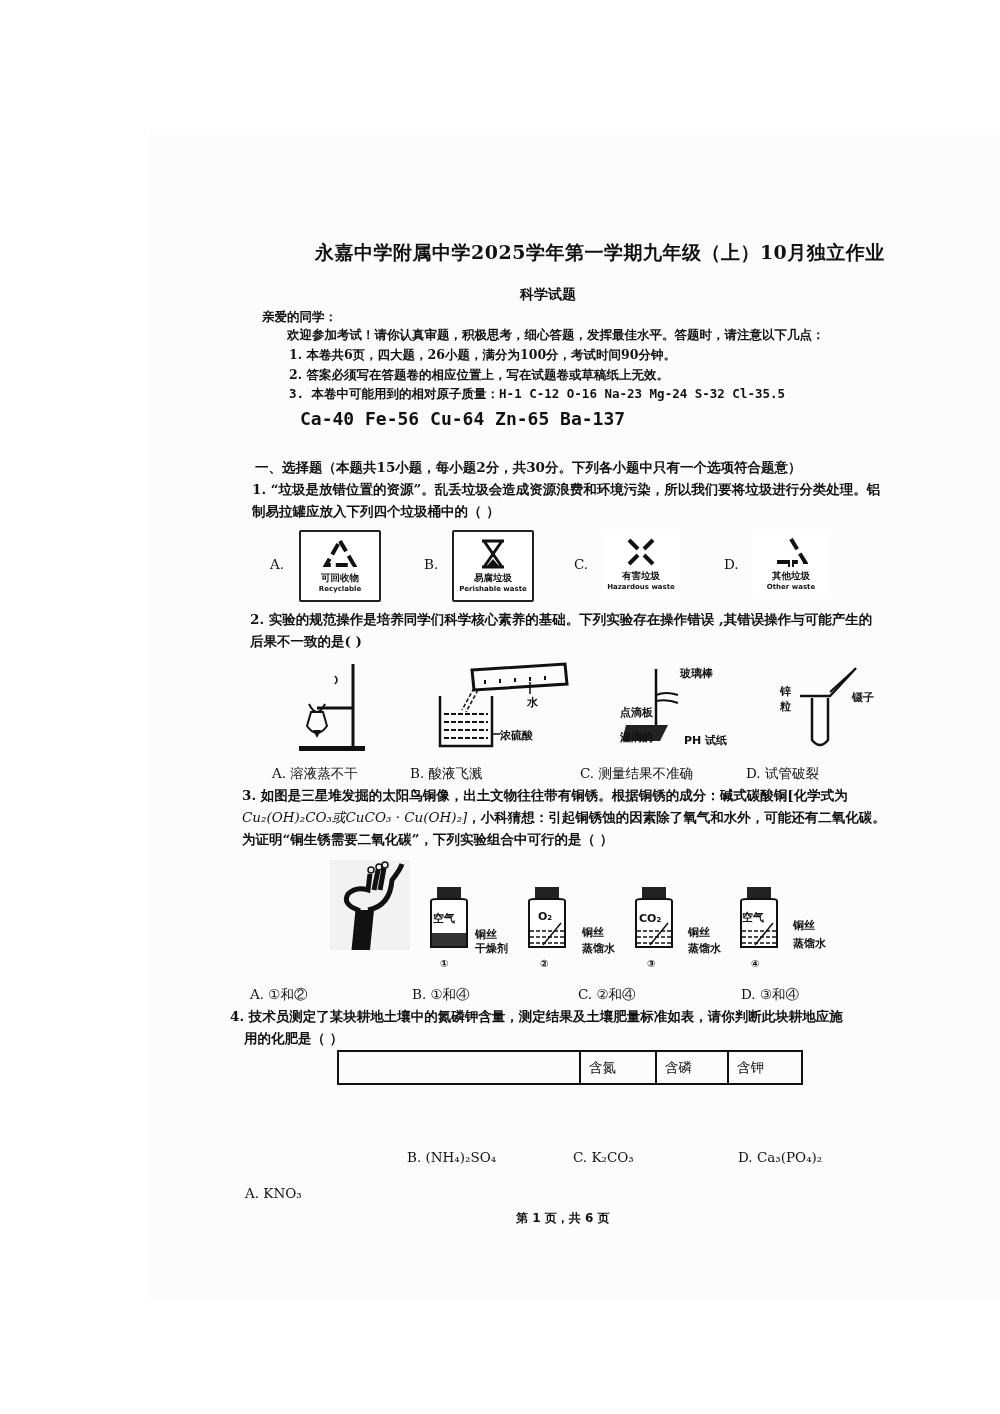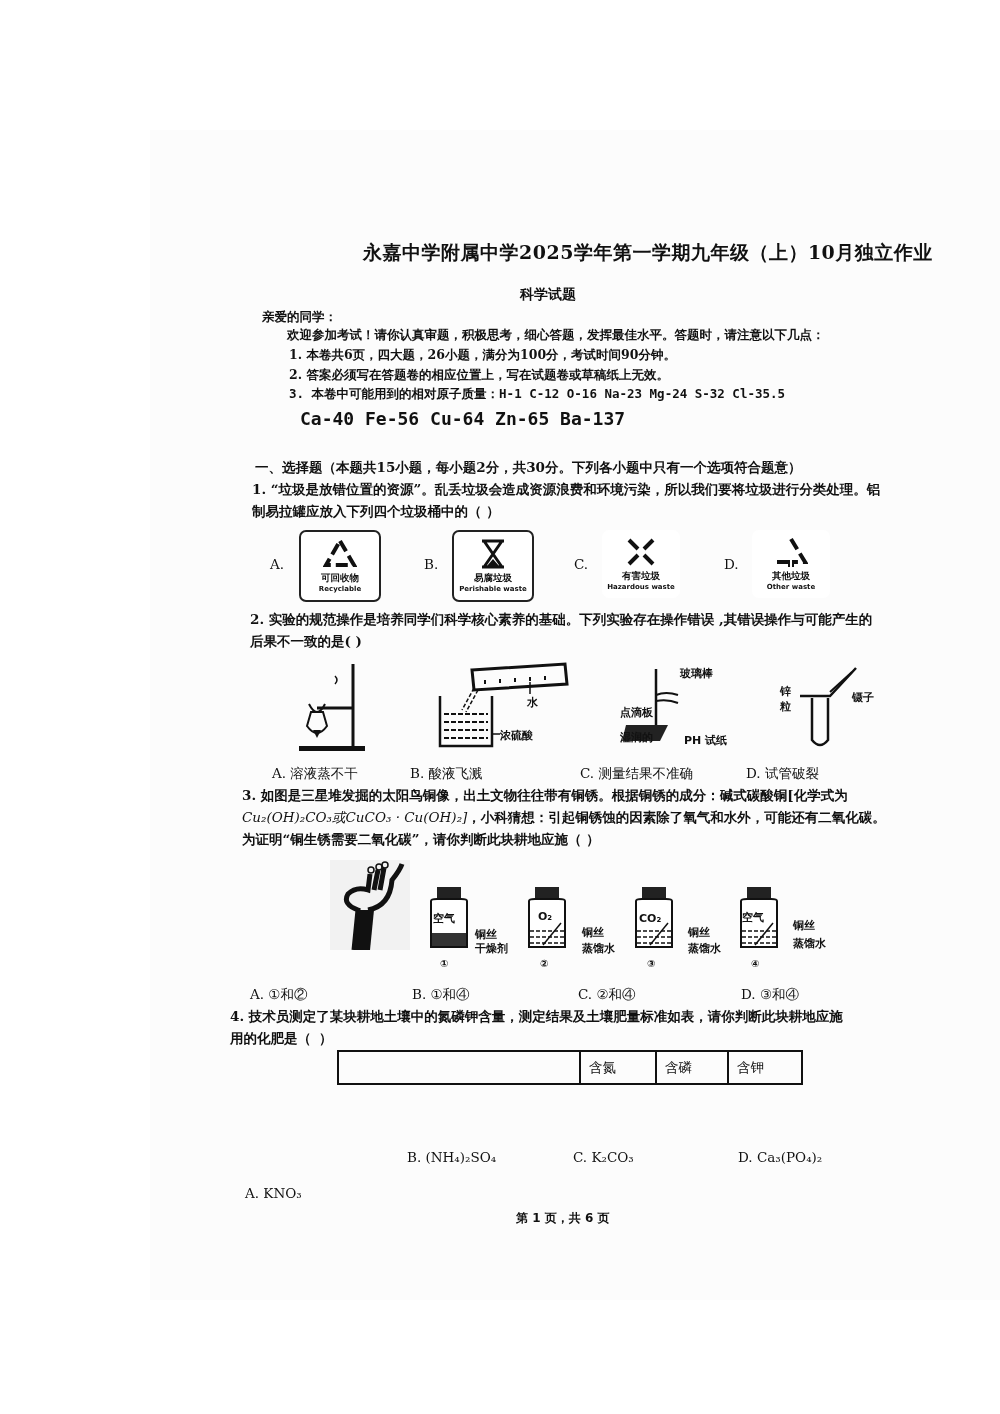--- a/index.html
+++ b/index.html
@@ -1,25 +1,25 @@
 <!DOCTYPE html>
 <html><head>
 <meta charset="utf-8">
 <style>
   html, body { margin:0; padding:0; }
   body { width:1000px; height:1414px; background:#ffffff; position:relative; overflow:hidden;
          font-family:"DejaVu Serif", "Liberation Serif", serif; color:#111; }
   .scan { position:absolute; left:150px; top:130px; width:850px; height:1170px; background:#fcfcfc; }
   .abs { position:absolute; white-space:nowrap; }
-  .title { left:315px; top:240px; font-size:19px; font-weight:bold; letter-spacing:0.5px;margin-left:48px; }
+  .title { left:315px; top:240px; font-size:19px; font-weight:bold; letter-spacing:0.5px; }
   .subtitle { left:520px; top:286px; font-size:14px; font-weight:bold; }
   .txt { font-size:13.5px; font-weight:bold; }
   .mono { font-family:"DejaVu Sans Mono", "Liberation Mono", monospace; font-weight:bold; font-size:13px; }
   .opt { font-size:13.5px; }
-  .bin { position:absolute; width:78px; height:68px; border:2px solid #222; border-radius:7px; background:#fff; }
+  .bin { position:absolute; width:78px; height:68px; border:2px solid #222; border-radius:2px; background:#fff; }
   .bin.noborder { border:none; }
   .bin svg { position:absolute; left:50%; top:6px; transform:translateX(-50%); }
   .bin .cn { position:absolute; left:0; right:0; top:40px; text-align:center; font-size:9.5px; font-weight:bold; font-family:"DejaVu Sans", sans-serif; }
   .bin .en { position:absolute; left:0; right:0; top:53px; text-align:center; font-size:7px; font-weight:bold; font-family:"DejaVu Sans", sans-serif; }
   .lbl { font-family:"DejaVu Sans", sans-serif; font-size:11px; font-weight:bold; position:absolute; white-space:nowrap; }
   table.soil { position:absolute; left:337px; top:1050px; border-collapse:collapse; font-size:13.5px; }
   table.soil td { border:2px solid #111; height:31px; padding:0 8px; }
   table.soil td.c0 { width:224px; }
   table.soil td.c1 { width:58px; }
   table.soil td.c2 { width:54px; }
@@ -128,21 +128,21 @@
 <div class="lbl" style="left:780px;top:699px;">粒</div>
 <div class="lbl" style="left:852px;top:690px;">镊子</div>
 
 <div class="abs opt" style="left:272px;top:765px;"><span>A.</span> <span>溶液蒸不干</span></div>
 <div class="abs opt" style="left:410px;top:765px;"><span>B.</span> <span>酸液飞溅</span></div>
 <div class="abs opt" style="left:580px;top:765px;"><span>C.</span> <span>测量结果不准确</span></div>
 <div class="abs opt" style="left:746px;top:765px;"><span>D.</span> <span>试管破裂</span></div>
 
 <div class="abs txt" style="left:242px;top:787px;">3. 如图是三星堆发掘的太阳鸟铜像，出土文物往往带有铜锈。根据铜锈的成分：碱式碳酸铜[化学式为</div>
 <div class="abs txt" style="left:242px;top:809px;"><i style="font-weight:normal;">Cu₂(OH)₂CO₃或CuCO₃ · Cu(OH)₂]</i><span>，小科猜想：引起铜锈蚀的因素除了氧气和水外，可能还有二氧化碳。</span></div>
-<div class="abs txt" style="left:242px;top:831px;">为证明“铜生锈需要二氧化碳”，请你判断此块耕地应施（       ）</div>
+<div class="abs txt" style="left:242px;top:831px;">为证明“铜生锈需要二氧化碳”，下列实验组合中可行的是（       ）</div>
 
 <svg class="abs" style="left:330px;top:860px;" width="80" height="90" viewBox="0 0 80 90">
   <rect x="0" y="0" width="80" height="90" fill="#f2f2f2"></rect>
   <path d="M24 90 L28 50 Q12 44 18 34 Q26 26 38 30 L40 14 M44 30 L48 10 M50 30 L54 8 M38 50 Q60 46 62 20 Q70 10 72 4" fill="none" stroke="#111" stroke-width="5"></path>
   <path d="M28 50 L44 50 L40 90 L24 90 Z" fill="#111"></path>
   <circle cx="41" cy="10" r="3" fill="none" stroke="#111" stroke-width="1.5"></circle>
   <circle cx="49" cy="7" r="3" fill="none" stroke="#111" stroke-width="1.5"></circle>
   <circle cx="55" cy="5" r="3" fill="none" stroke="#111" stroke-width="1.5"></circle>
 </svg>
 
@@ -188,21 +188,21 @@
 <div class="lbl" style="left:793px;top:918px;">铜丝</div>
 <div class="lbl" style="left:793px;top:936px;">蒸馏水</div>
 <div class="lbl" style="left:751px;top:958px;font-size:10px;">④</div>
 
 <div class="abs opt" style="left:250px;top:986px;"><span>A.</span> <span>①和②</span></div>
 <div class="abs opt" style="left:412px;top:986px;"><span>B.</span> <span>①和④</span></div>
 <div class="abs opt" style="left:578px;top:986px;"><span>C.</span> <span>②和④</span></div>
 <div class="abs opt" style="left:741px;top:986px;"><span>D.</span> <span>③和④</span></div>
 
 <div class="abs txt" style="left:230px;top:1008px;">4. 技术员测定了某块耕地土壤中的氮磷钾含量，测定结果及土壤肥量标准如表，请你判断此块耕地应施</div>
-<div class="abs txt" style="left:230px;top:1030px;font-family:Liberation Mono, monospace;">用的化肥是（      ）</div>
+<div class="abs txt" style="left:244px;top:1030px;">用的化肥是（      ）</div>
 
 <table class="soil">
   <tbody>
       <tr>
     <td class="c0"></td>
     <td class="c1">含氮</td>
     <td class="c2">含磷</td>
     <td class="c3">含钾</td>
   </tr>
 </tbody>

